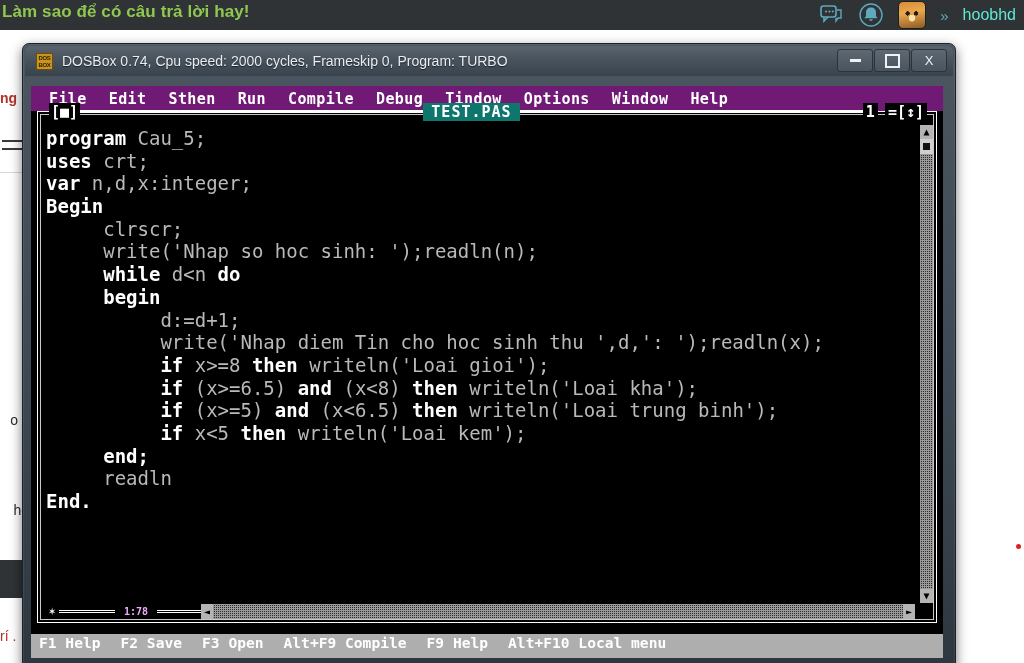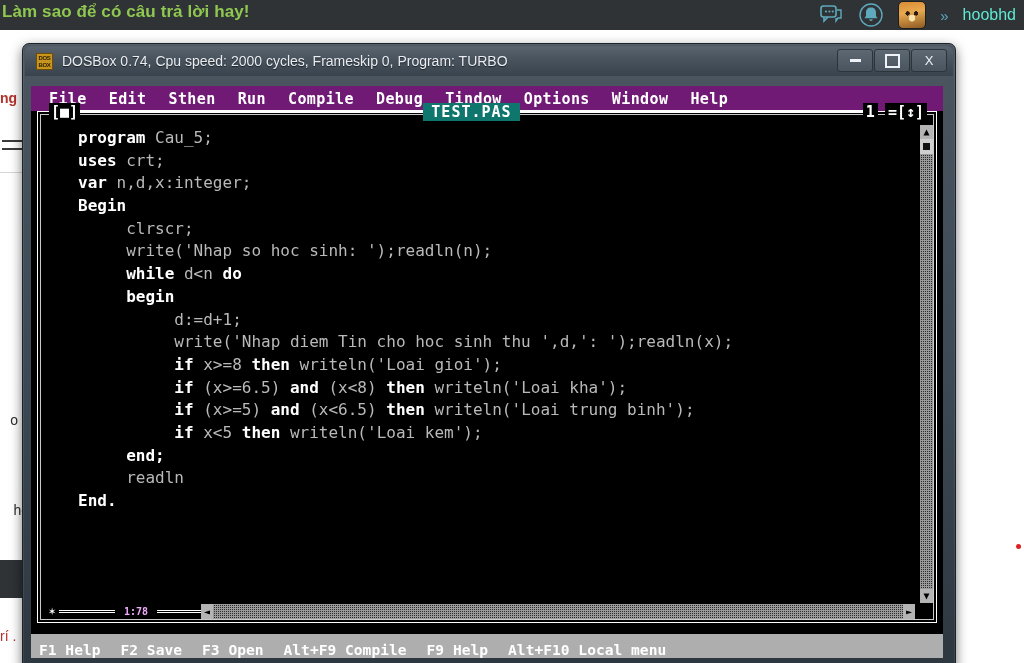--- a/index.html
+++ b/index.html
@@ -118,21 +118,21 @@
     font-size:15px; font-weight:bold; background:transparent;
   }
   .hdr-close { margin-left:12px; background:#000; padding:0 2px; z-index:2; }
   .hdr-title { background:#0f766e; padding:0 8px; z-index:2; white-space:nowrap; letter-spacing:1px; }
   .hdr-line { flex:1 1 auto; height:0; border-top:3px double #ffffff; }
   .hdr-right { background:#000; padding:0 3px; margin-right:10px; z-index:2; white-space:nowrap; }
 
   .codearea {
     position:absolute; left:9px; top:16px; right:22px; bottom:22px;
     overflow:hidden; white-space:pre;
-    font-size:16px; line-height:22.7px; letter-spacing:0px;margin-left:32px;
+    font-size:19px; line-height:22.7px; letter-spacing:0px;
   }
   .codearea .ln { height:22.7px; }
   .kw { color:#ffffff; font-weight:bold; }
   .id { color:#b9b9b9; }
 
   
   .vsb { position:absolute; right:4px; top:14px; bottom:20px; width:13px; }
   .vsb-arrow {
     width:13px; height:14px; background:#b4b4b4; color:#000;
     font-size:10px; line-height:14px; text-align:center;
@@ -159,21 +159,21 @@
     background-image:
       repeating-linear-gradient(0deg, #9a9a9a 0 1px, transparent 1px 2px),
       repeating-linear-gradient(90deg, #9a9a9a 0 1px, transparent 1px 2px);
     background-color:#2a2a2a;
   }
   .hsb-right { width:12px; height:15px; background:#b4b4b4; color:#000; font-size:10px; text-align:center; line-height:15px; }
 
   .statusbar {
     position:absolute; left:0; bottom:0; width:912px; height:24px;
     background:#aeaeae; color:#ffffff;
-    display:flex; align-items:flex-end; font-size:14.6px; font-weight:bold;
+    display:flex; align-items:flex-start; font-size:14.6px; font-weight:bold;
     padding-left:8px; box-sizing:border-box;
   }
   .sb-item { margin-right:20px; white-space:nowrap; }
 </style>
 </head>
 <body>
 
 <div id="root">
 
   <div class="left-page">

